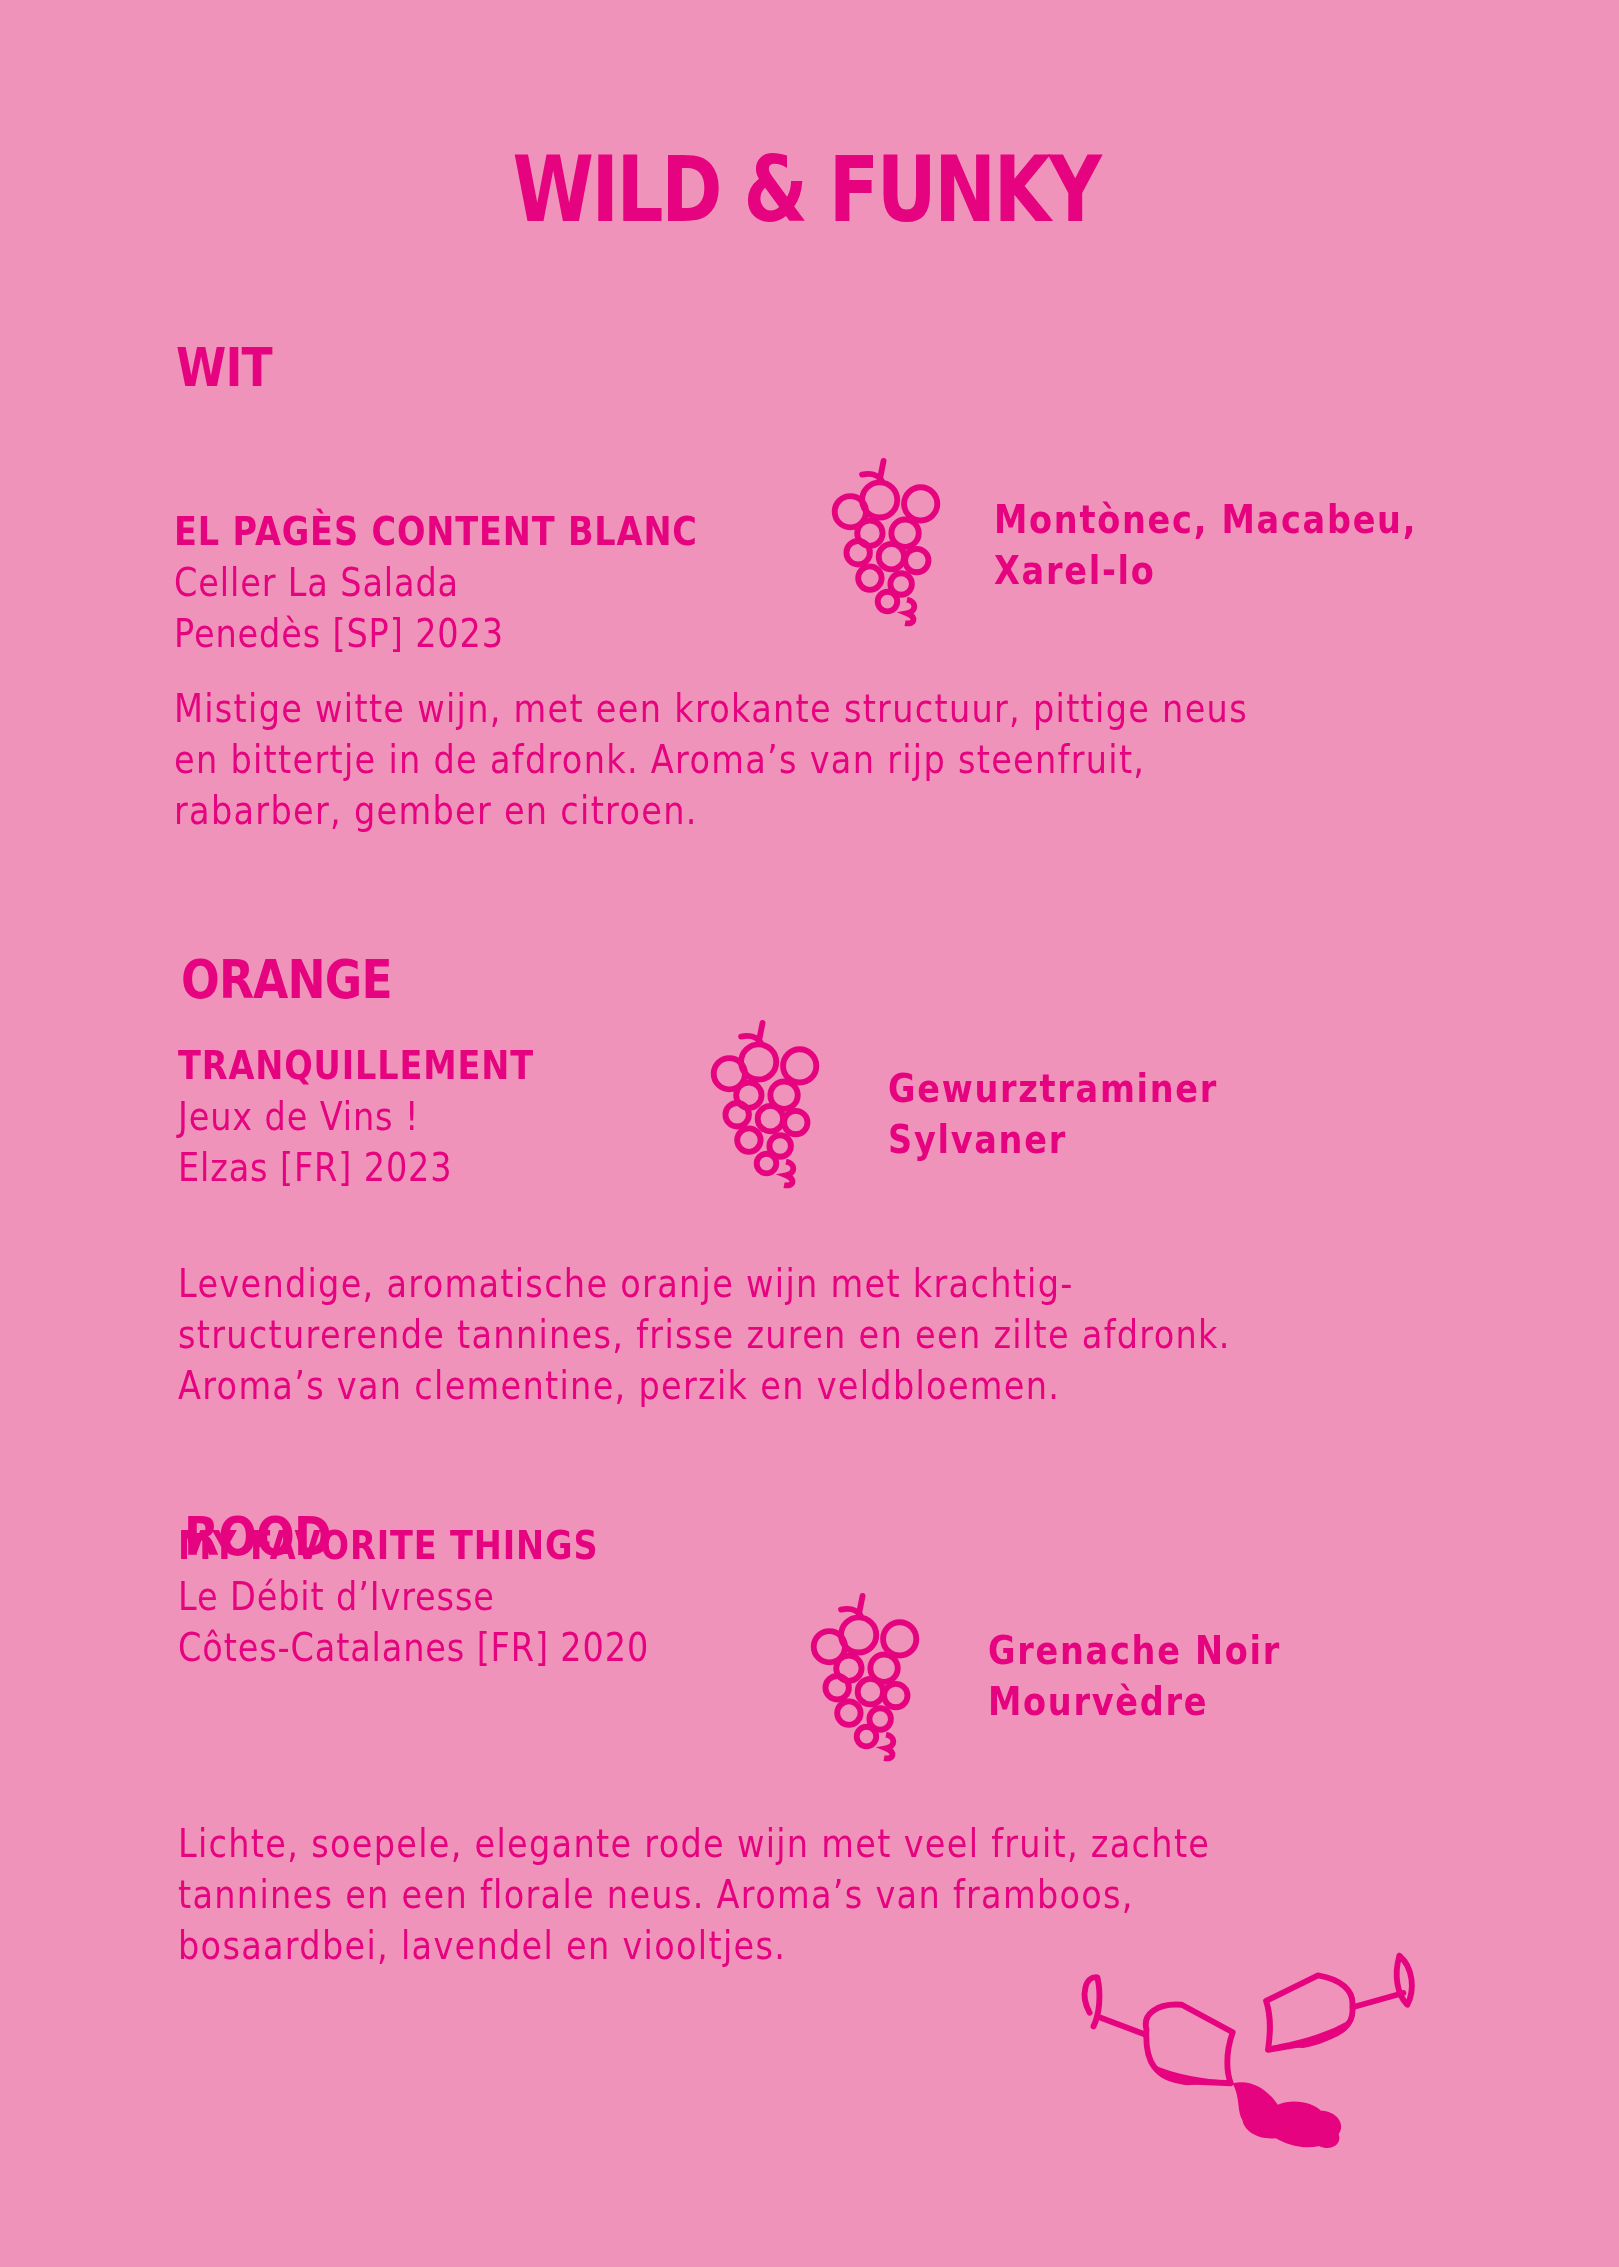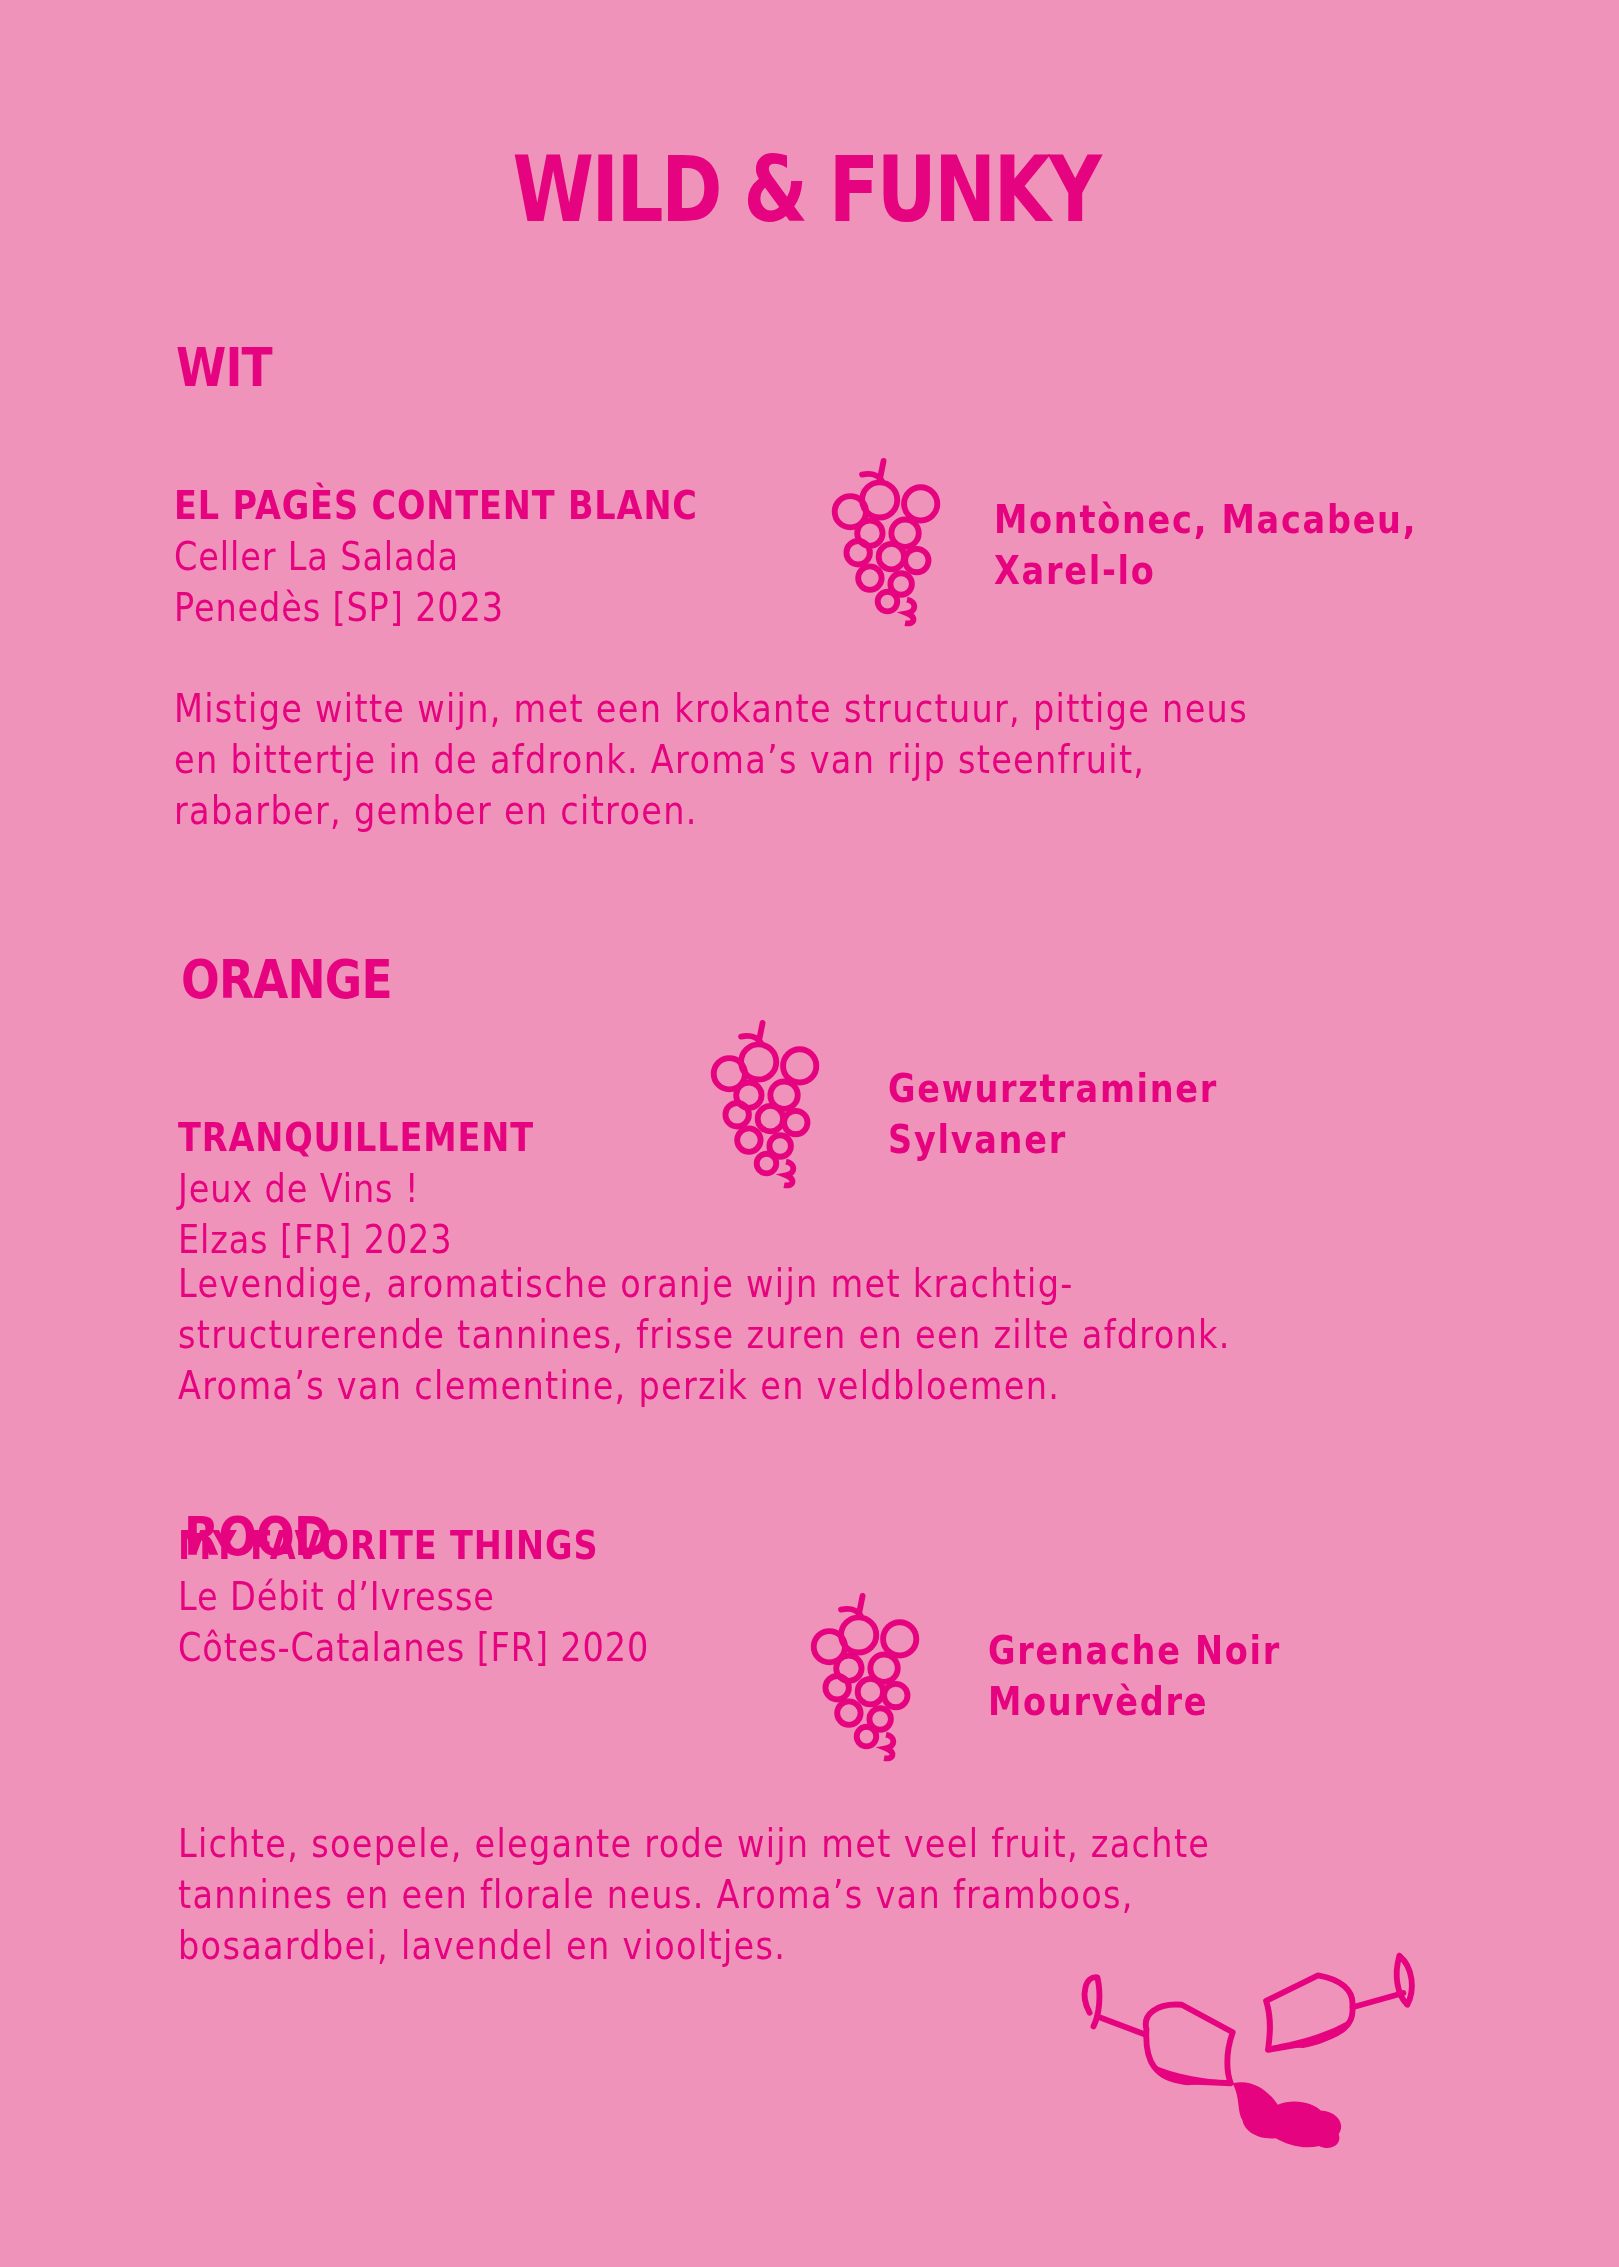--- a/index.html
+++ b/index.html
@@ -80,42 +80,42 @@
         <path d="M86 150 C96 152 96 162 86 164 C96 168 94 176 84 174"></path>
       </g>
     </g>
   </defs>
 </svg>
 
 <div class="title">WILD &amp; FUNKY</div>
 
 <section>
   <div class="cat" style="left:176px; top:341px;">WIT</div>
-  <div class="wine-block" style="left:174px; top:480px;">
+  <div class="wine-block" style="left:174px; top:506px;">
     <div class="wine-name">EL PAGÈS CONTENT BLANC</div>
     <div class="wine-line">Celler La Salada</div>
     <div class="wine-line">Penedès [SP] 2023</div>
   </div>
   <svg class="grape-icon" style="left:823px; top:453px;" viewBox="0 0 130 180">
       <use href="#grape"></use>
     </svg>
   <div class="grapes" style="left:994px; top:494px;">
     <div>Montònec, Macabeu,</div>
     <div>Xarel-lo</div>
   </div>
   <div class="desc" style="left:174px; top:683px;">
     <span>Mistige witte wijn, met een krokante structuur, pittige neus</span>
     <span>en bittertje in de afdronk. Aroma’s van rijp steenfruit,</span>
     <span>rabarber, gember en citroen.</span>
   </div>
 </section>
 
 <section>
   <div class="cat" style="left:181px; top:953px;">ORANGE</div>
-  <div class="wine-block" style="left:178px; top:1112px;">
+  <div class="wine-block" style="left:178px; top:1040px;">
     <div class="wine-name">TRANQUILLEMENT</div>
     <div class="wine-line">Jeux de Vins !</div>
     <div class="wine-line">Elzas [FR] 2023</div>
   </div>
   <svg class="grape-icon" style="left:702px; top:1015px;" viewBox="0 0 130 180">
       <use href="#grape"></use>
     </svg>
   <div class="grapes" style="left:888px; top:1063px;">
     <div>Gewurztraminer</div>
     <div>Sylvaner</div>

